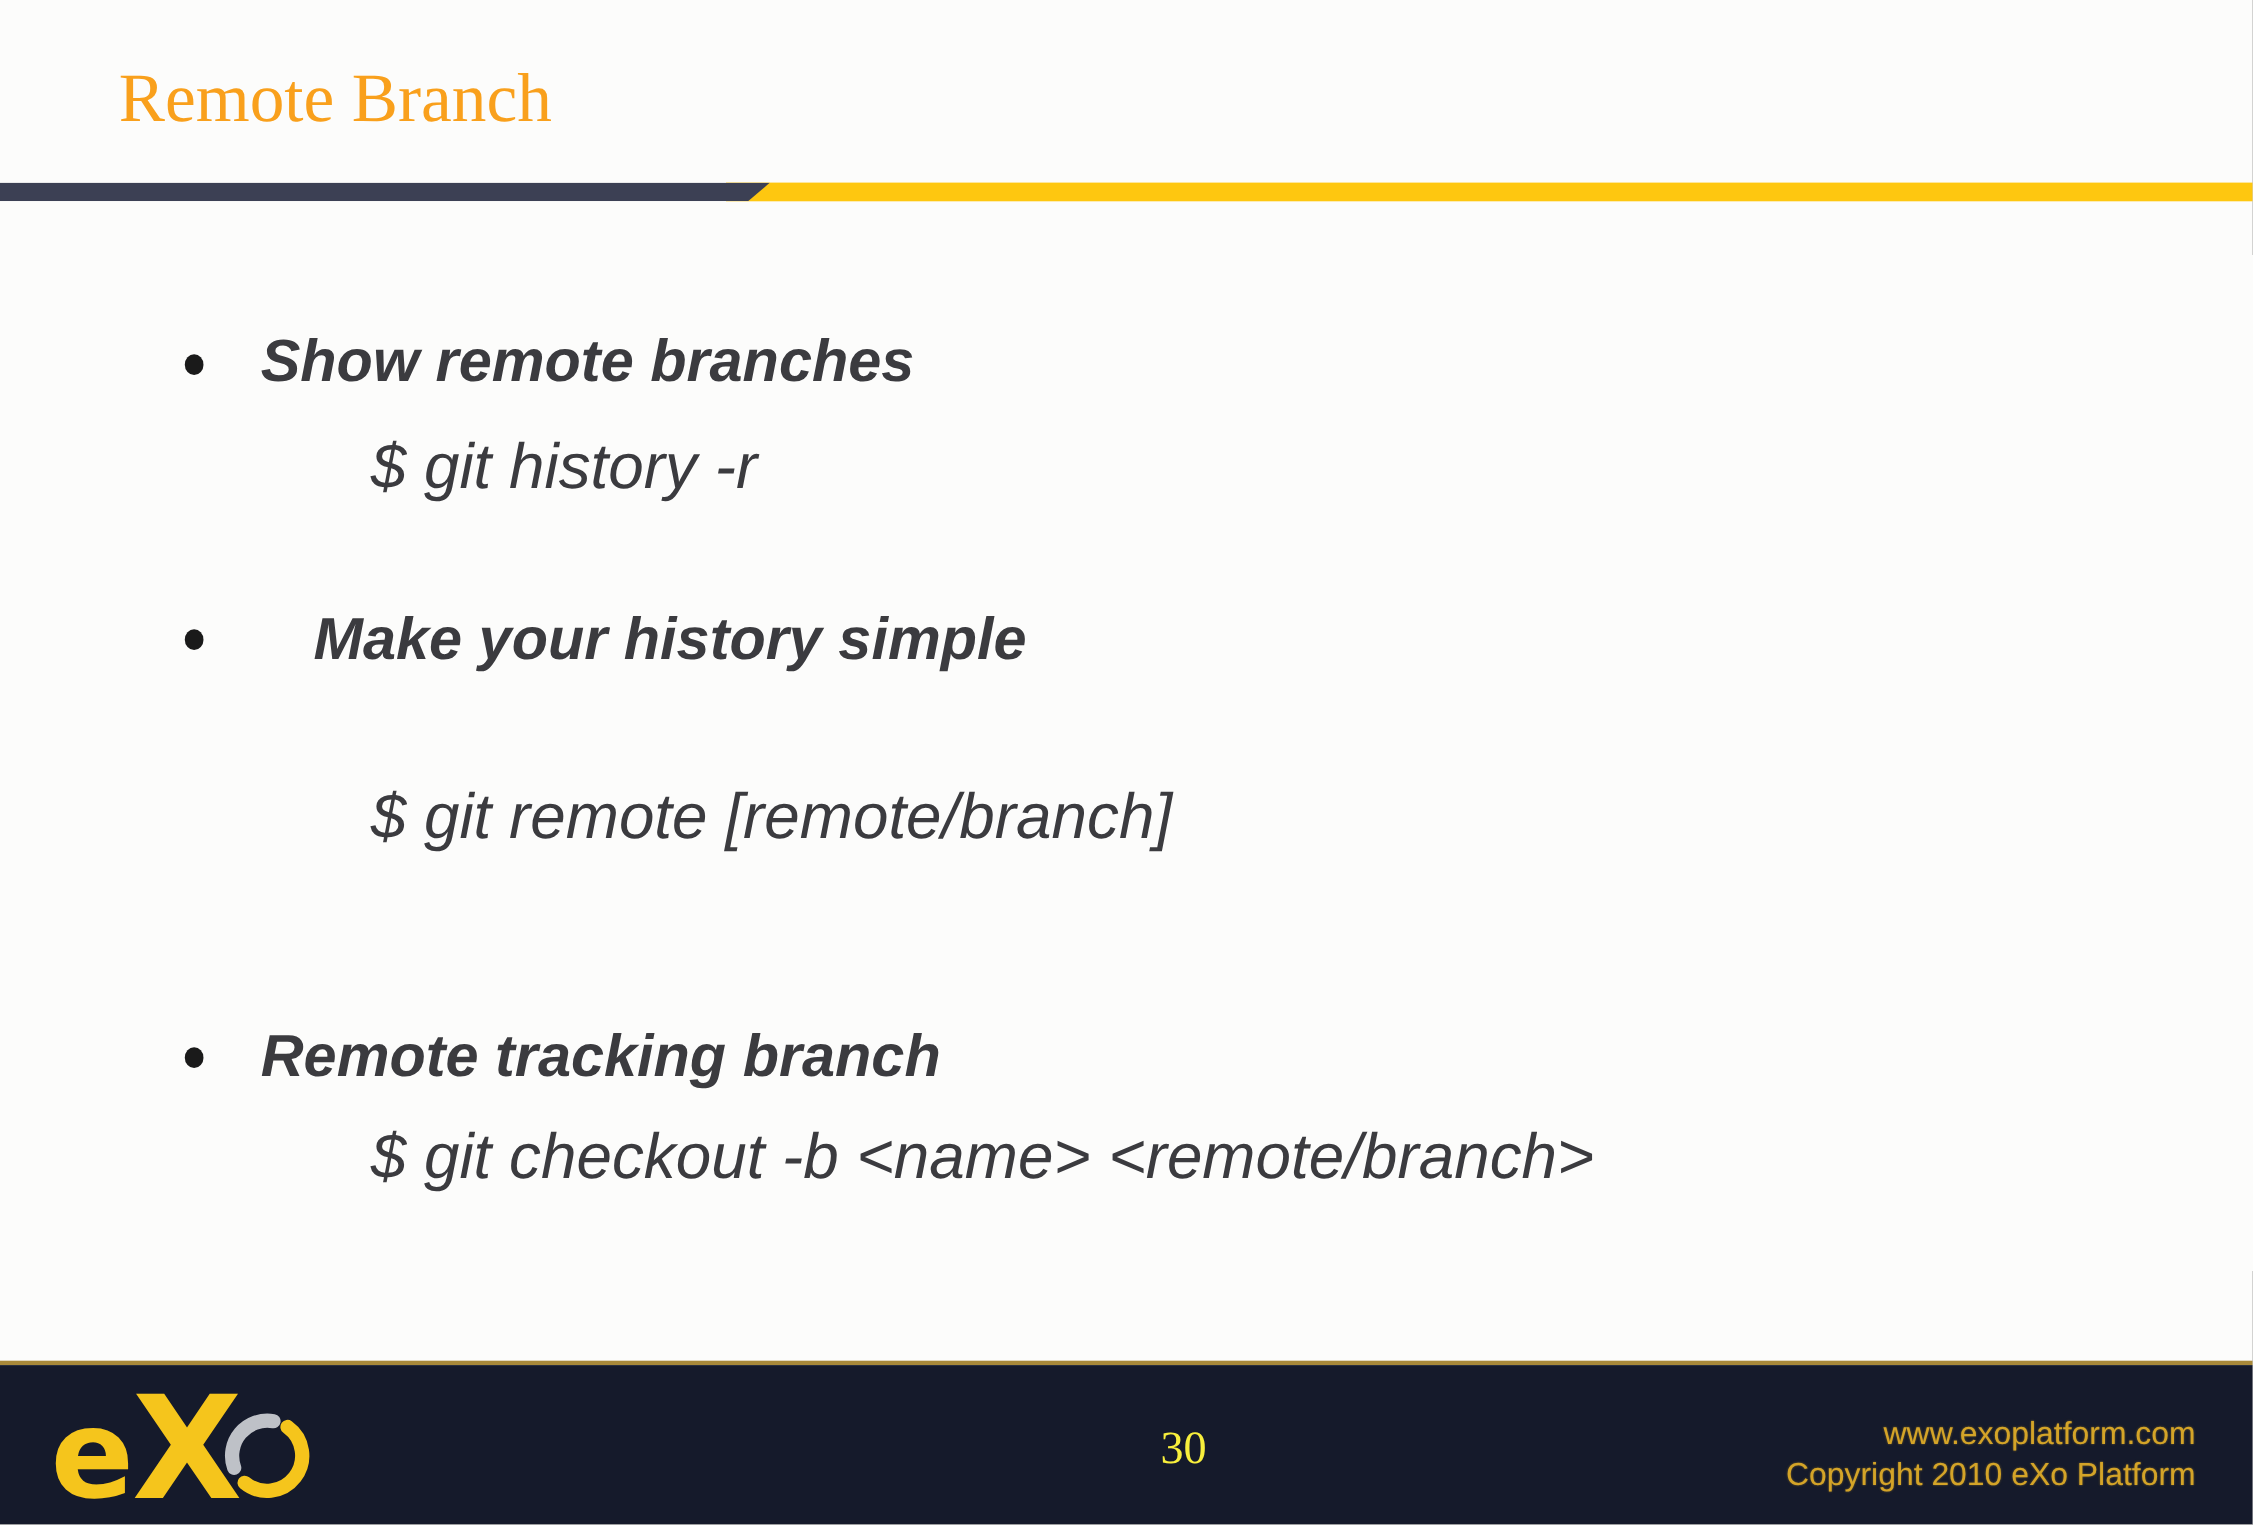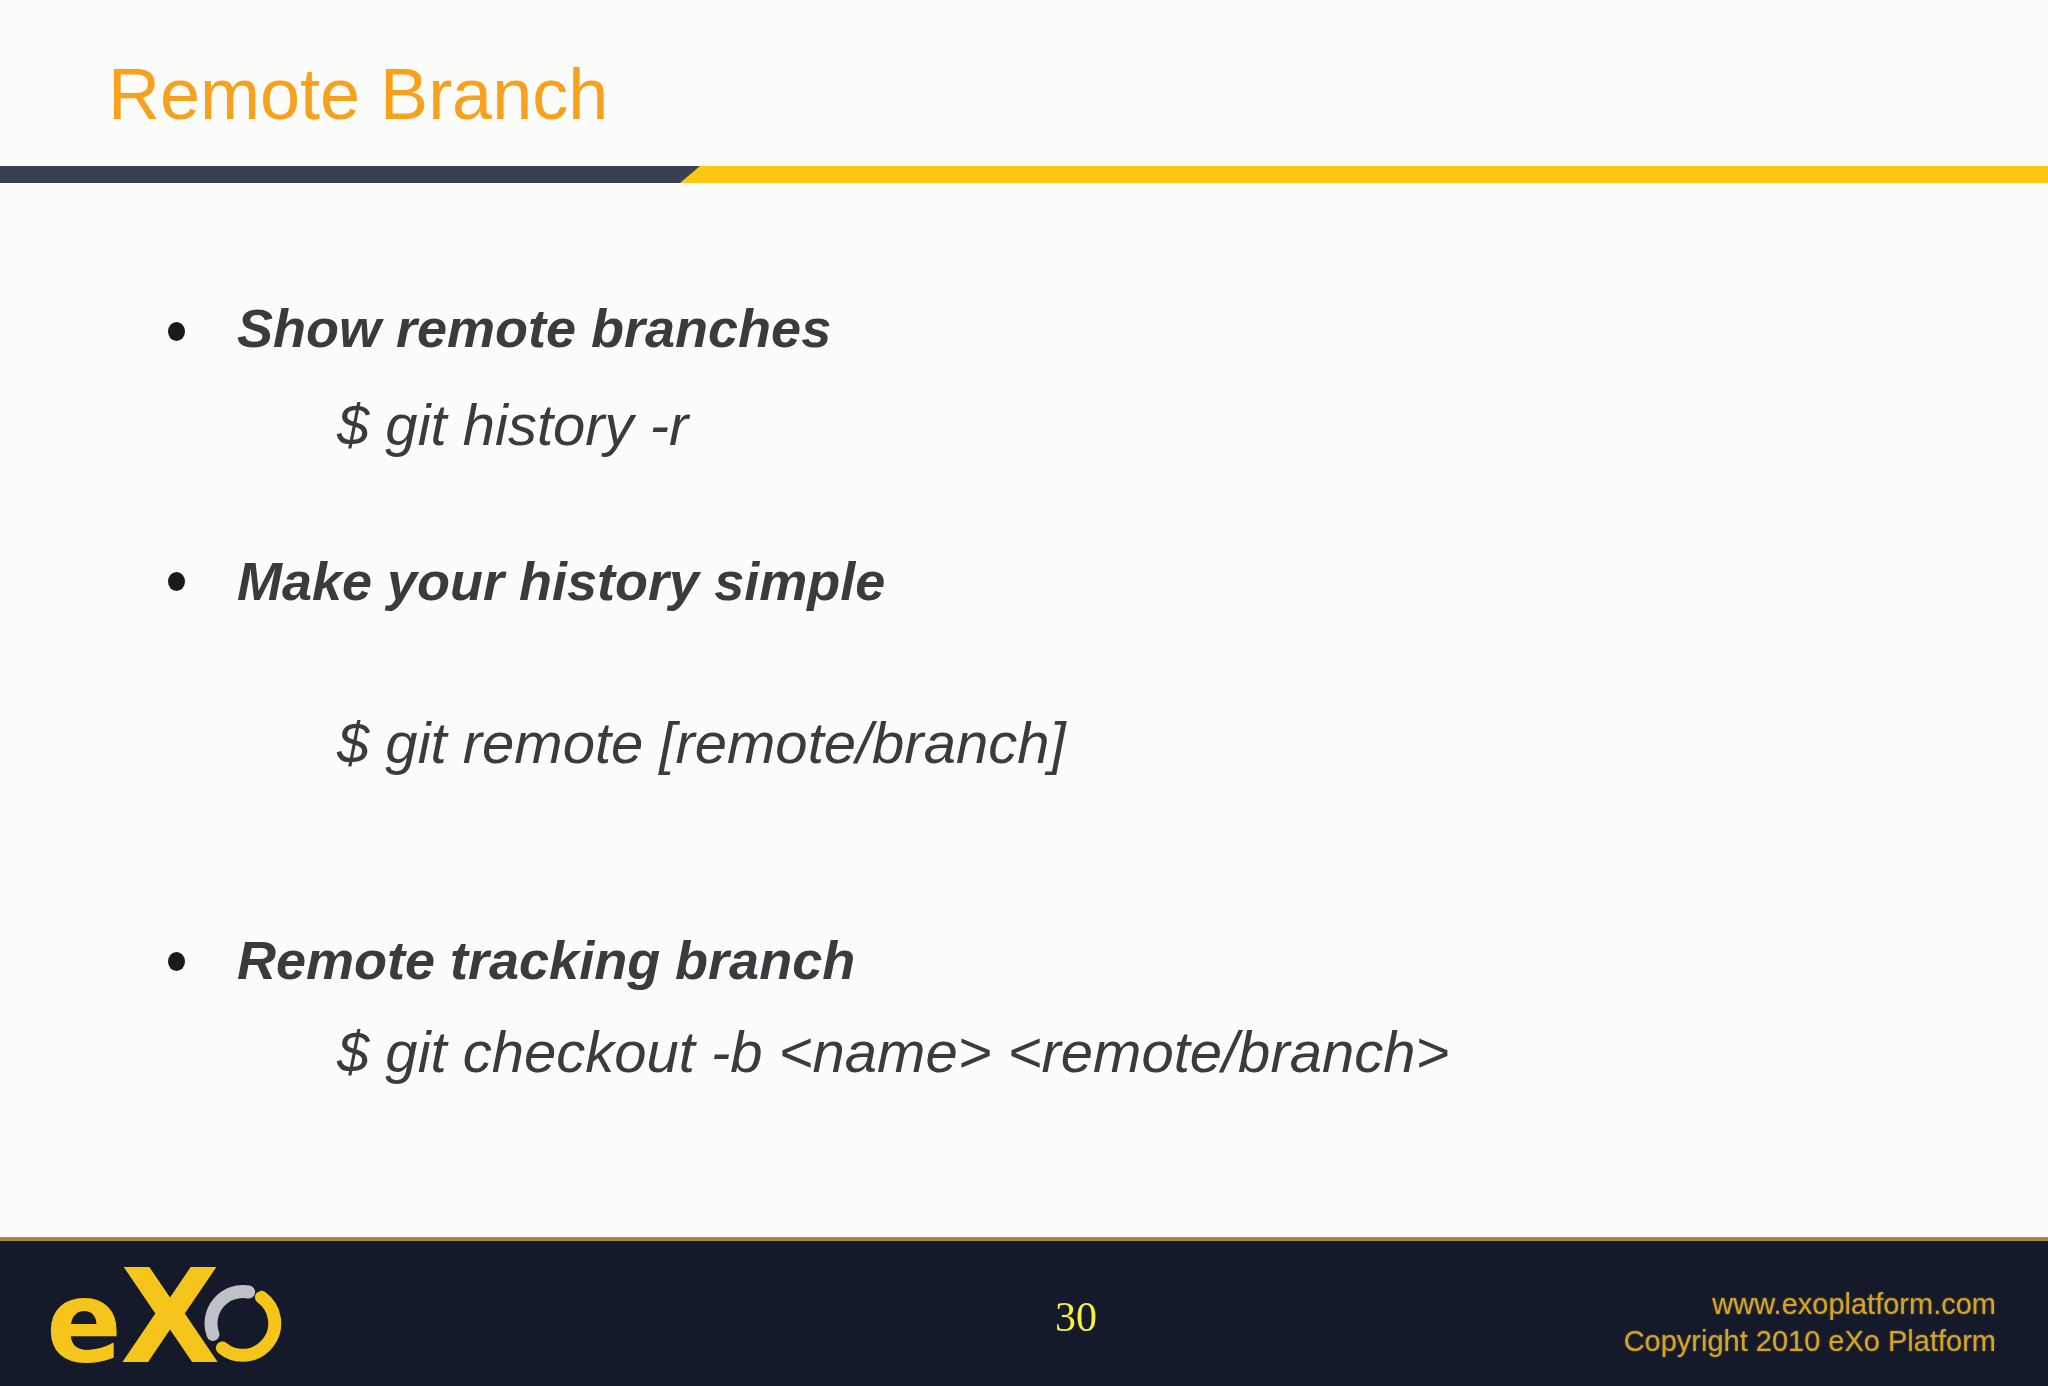--- a/index.html
+++ b/index.html
@@ -7,24 +7,25 @@
     position:relative;
     width:2048px;height:1386px;
     background:#fcfcfb;
     overflow:hidden;
     font-family:"Liberation Sans", sans-serif;
   }
 
   
   .title{
     position:absolute;left:108px;top:58px;
-    font-size:72px;line-height:1;
+    font-size:63px;line-height:1;
     color:#f9a01c;
     letter-spacing:0px;
     white-space:nowrap;
+    font-family:Liberation Serif, serif;
   }
 
   
   .rule-yellow{
     position:absolute;left:660px;right:0;top:166px;height:17px;
     background:#fec710;
   }
   .rule-navy{
     position:absolute;left:0;top:166px;width:700px;height:17px;
     background:#3c4054;
@@ -36,21 +37,21 @@
     position:absolute;width:17px;height:19px;border-radius:50%;
     background:#1a1a1a;left:168px;
   }
   .dot1{top:322px;} .dot2{top:572px;} .dot3{top:952px;}
   .heading{
     position:absolute;left:237px;
     font-size:54px;line-height:1;
     font-weight:bold;font-style:italic;
     color:#3b3b3f;white-space:nowrap;
   }
-  .h1{top:301px;} .h2{top:554px;} .h3{top:933px;}
+  .h1{top:301px;} .h2{top:554px;margin-left:48px;} .h3{top:933px;}
   .command{
     position:absolute;left:337px;
     font-size:58px;line-height:1;
     font-style:italic;
     color:#3b3b3f;white-space:nowrap;
   }
   .c1{top:396px;} .c2{top:648px;} .c3{top:714px;} .c4{top:1023px;}
 
   
   .footer-line{

